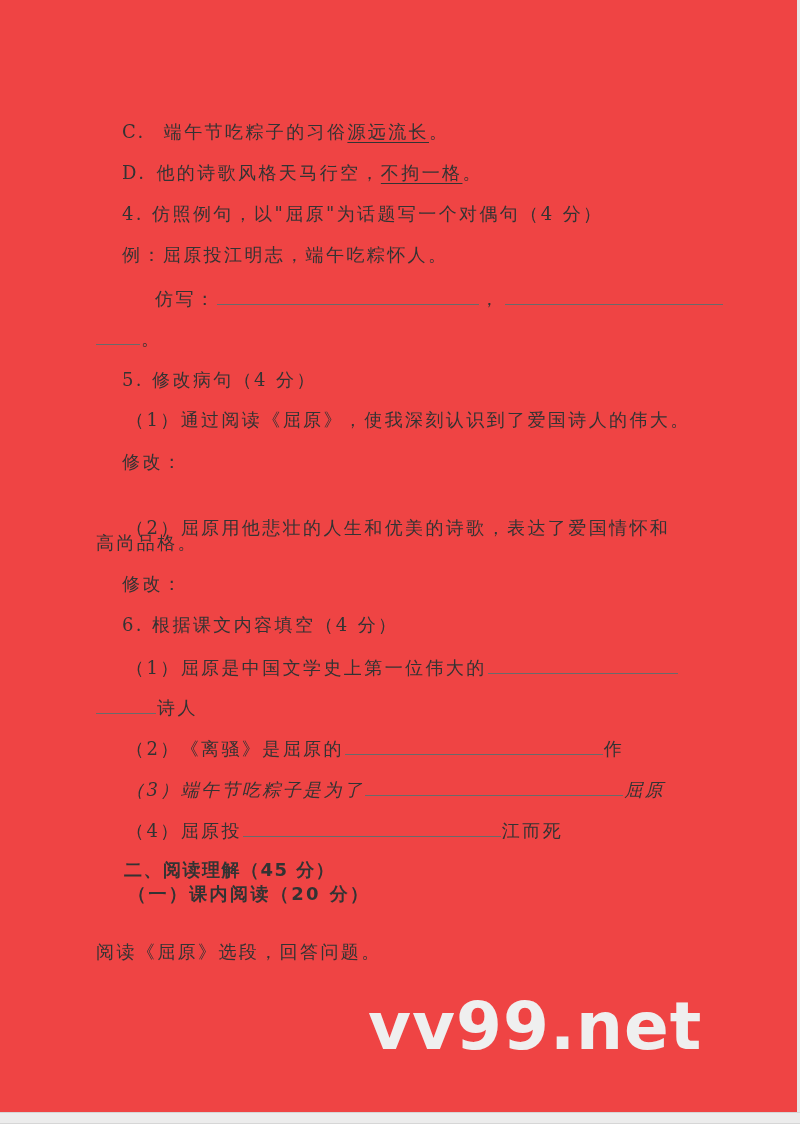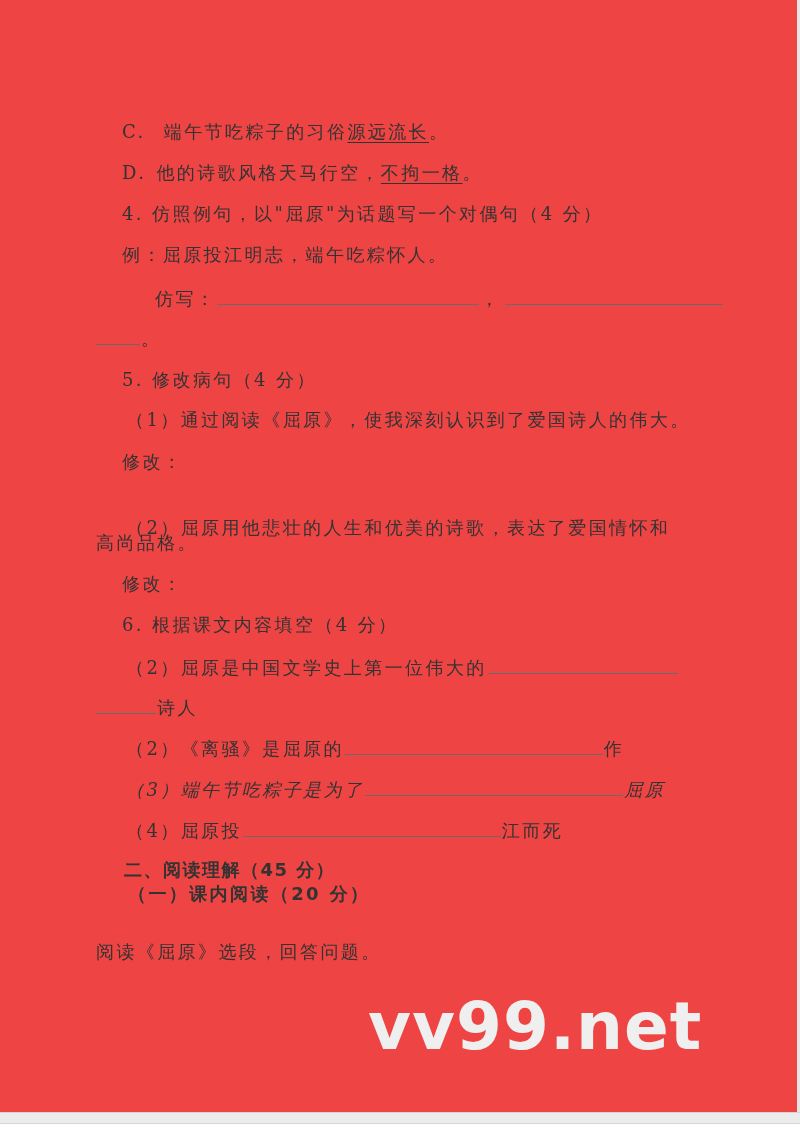--- a/index.html
+++ b/index.html
@@ -108,21 +108,21 @@
 
   <div class="line" style="left:122px; top:368px;">5.  修改病句（4 分）</div>
   <div class="line" style="left:126px; top:408px;">（1）通过阅读《屈原》，使我深刻认识到了爱国诗人的伟大。</div>
   <div class="line" style="left:122px; top:450px;">修改：</div>
   <div class="line" style="left:126px; top:490px;margin-top:26px;">（2）屈原用他悲壮的人生和优美的诗歌，表达了爱国情怀和</div>
   <div class="line" style="left:96px; top:531px;">高尚品格。</div>
   <div class="line" style="left:122px; top:572px;">修改：</div>
 
   <div class="line" style="left:122px; top:613px;">6.  根据课文内容填空（4 分）</div>
   <div class="line" style="left:126px; top:655px;">
-    <span>（2）屈原是中国文学史上第一位伟大的</span><span class="blank" style="width:190px;"></span>
+    <span>（1）屈原是中国文学史上第一位伟大的</span><span class="blank" style="width:190px;"></span>
   </div>
   <div class="line" style="left:96px; top:695px;text-align:right;">
     <span class="blank" style="width:60px; margin-left:0;"></span><span>诗人</span>
   </div>
   <div class="line" style="left:126px; top:736px;">
     <span>（2）《离骚》是屈原的</span><span class="blank" style="width:258px;"></span><span>作</span>
   </div>
   <div class="line" style="left:126px; top:777px;font-style:italic;">
     <span>（3）端午节吃粽子是为了</span><span class="blank" style="width:258px;"></span><span>屈原</span>
   </div>

